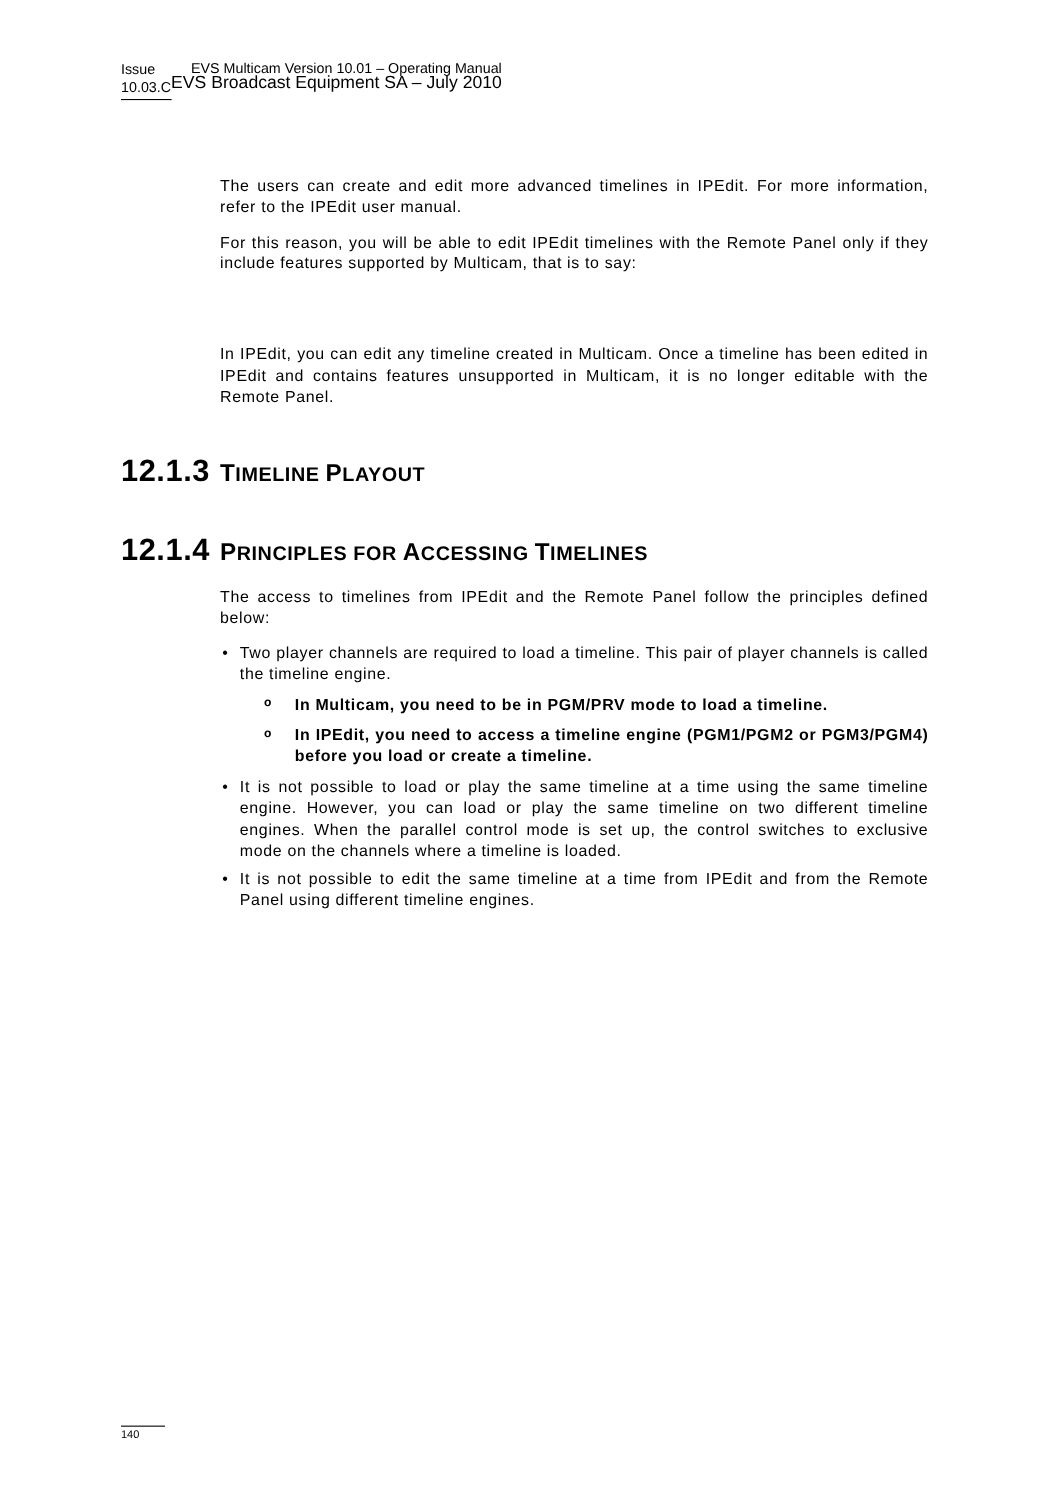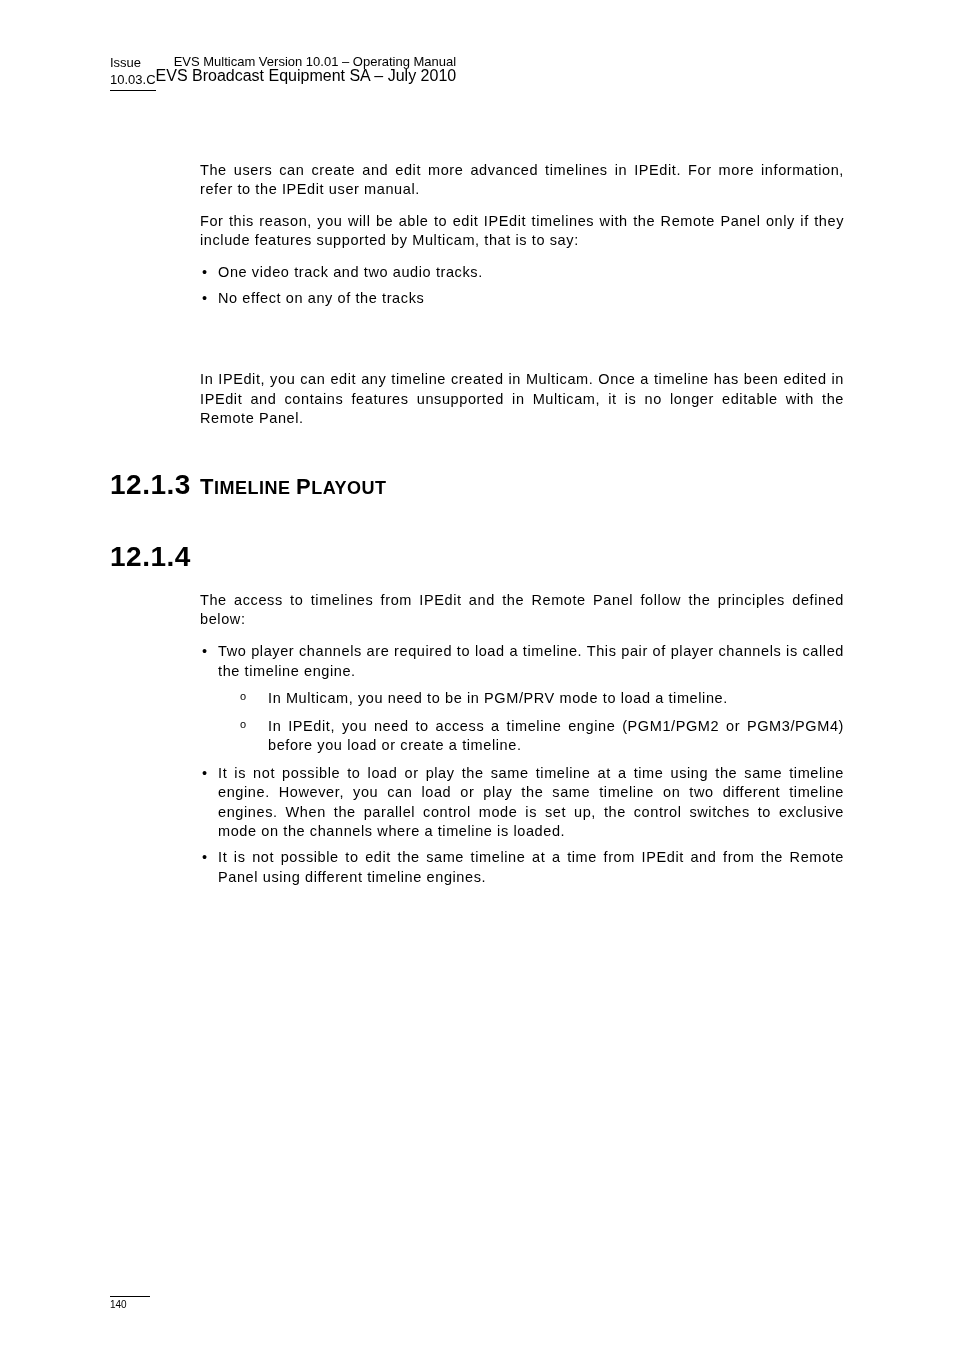--- a/index.html
+++ b/index.html
@@ -71,20 +71,21 @@
   ul.sub-bullets {
     list-style: none;
     padding: 0;
     margin: 8px 0 0 0;
   }
   ul.sub-bullets > li {
     position: relative;
     padding-left: 50px;
     margin-bottom: 8px;
     text-align: justify;
+    font-weight: bold;
   }
   ul.sub-bullets > li::before {
     content: "o";
     position: absolute;
     left: 22px;
     top: 0;
     font-size: 11px;
   }
   .spacer {
     height: 50px;
@@ -134,40 +135,39 @@
     </div>
     <div class="header-right">
       <span>EVS Multicam Version 10.01 – Operating Manual</span><br>
       <span class="sub">EVS Broadcast Equipment SA – July 2010</span>
     </div>
   </div>
 
   <div class="content">
     <p>The users can create and edit more advanced timelines in IPEdit. For more information, refer to the IPEdit user manual.</p>
     <p>For this reason, you will be able to edit IPEdit timelines with the Remote Panel only if they include features supported by Multicam, that is to say:</p>
-    <ul class="bullets">
-      <li>One video track and two audio tracks.</li>
-      <li>No effect on any of the tracks</li>
-    </ul>
 
     <div class="spacer"></div>
 
     <p>In IPEdit, you can edit any timeline created in Multicam. Once a timeline has been edited in IPEdit and contains features unsupported in Multicam, it is no longer editable with the Remote Panel.</p>
   </div>
 
   <div class="section-heading">
     <div class="section-num">12.1.3</div>
     <div class="section-title">
       <span class="big">T</span><span class="small">IMELINE </span><span class="big">P</span><span class="small">LAYOUT</span>
     </div>
   </div>
 
 
   <div class="section-heading">
     <div class="section-num">12.1.4</div>
+    <div class="section-title">
+      <span class="big">P</span><span class="small">RINCIPLES FOR </span><span class="big">A</span><span class="small">CCESSING </span><span class="big">T</span><span class="small">IMELINES</span>
+    </div>
   </div>
 
   <div class="content">
     <p>The access to timelines from IPEdit and the Remote Panel follow the principles defined below:</p>
     <ul class="bullets" id="list-1214">
         <li>Two player channels are required to load a timeline. This pair of player channels is called the timeline engine.<ul class="sub-bullets">
             <li>In Multicam, you need to be in PGM/PRV mode to load a timeline.</li>
             <li>In IPEdit, you need to access a timeline engine (PGM1/PGM2 or PGM3/PGM4) before you load or create a timeline.</li>
           </ul></li>
         <li>It is not possible to load or play the same timeline at a time using the same timeline engine. However, you can load or play the same timeline on two different timeline engines. When the parallel control mode is set up, the control switches to exclusive mode on the channels where a timeline is loaded.</li>

